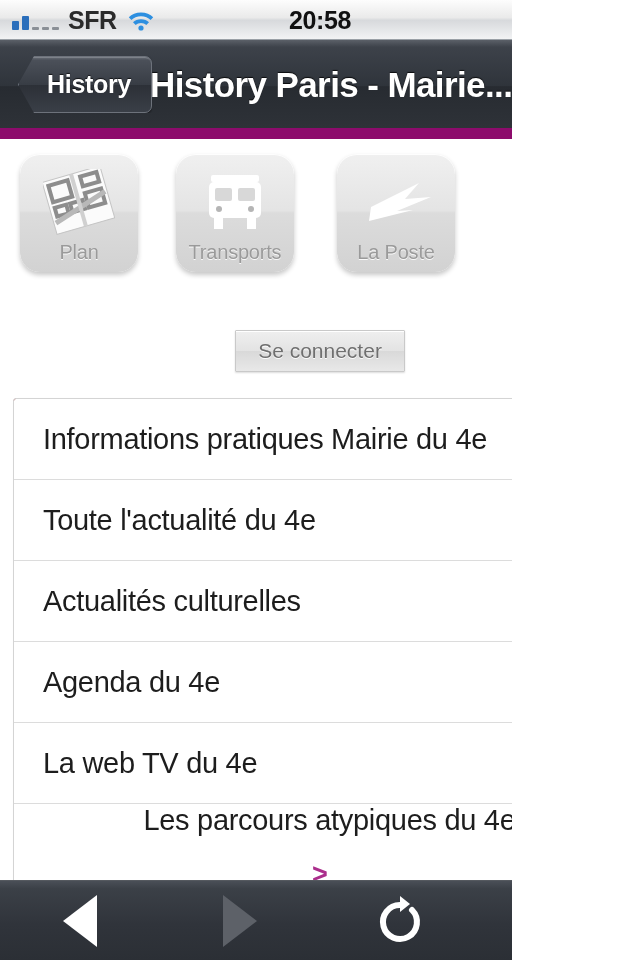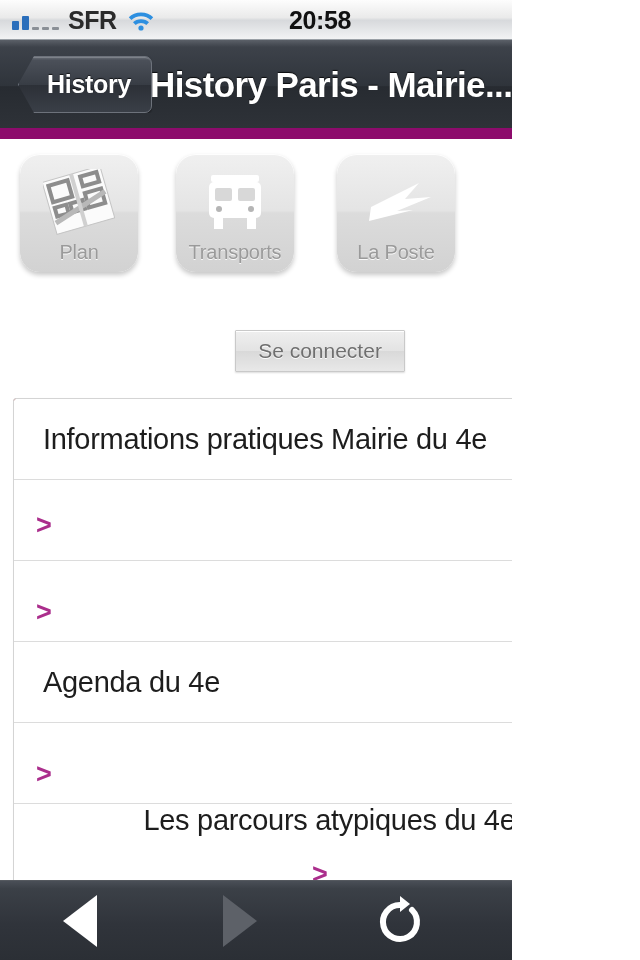--- a/index.html
+++ b/index.html
@@ -401,30 +401,33 @@
   <div class="connect-wrap">
     <div class="connect-btn">Se connecter</div>
   </div>
 
   <div class="list">
     <div class="list-row">
       <div class="row-label">Informations pratiques Mairie du 4e</div>
       <div class="row-chev">&gt;</div>
     </div>
     <div class="list-row">
-      <div class="row-chev">&gt;</div>
-    </div>
-    <div class="list-row">
+      <div class="row-label">Toute l'actualité du 4e</div>
+      <div class="row-chev">&gt;</div>
+    </div>
+    <div class="list-row">
+      <div class="row-label">Actualités culturelles</div>
       <div class="row-chev">&gt;</div>
     </div>
     <div class="list-row">
       <div class="row-label">Agenda du 4e</div>
       <div class="row-chev">&gt;</div>
     </div>
     <div class="list-row">
+      <div class="row-label">La web TV du 4e</div>
       <div class="row-chev">&gt;</div>
     </div>
     <div class="list-row">
       <div class="row-label">Les parcours atypiques du 4e</div>
       <div class="row-chev">&gt;</div>
     </div>
   </div>
 
   <div class="toolbar">
     <div class="tb-btn">

